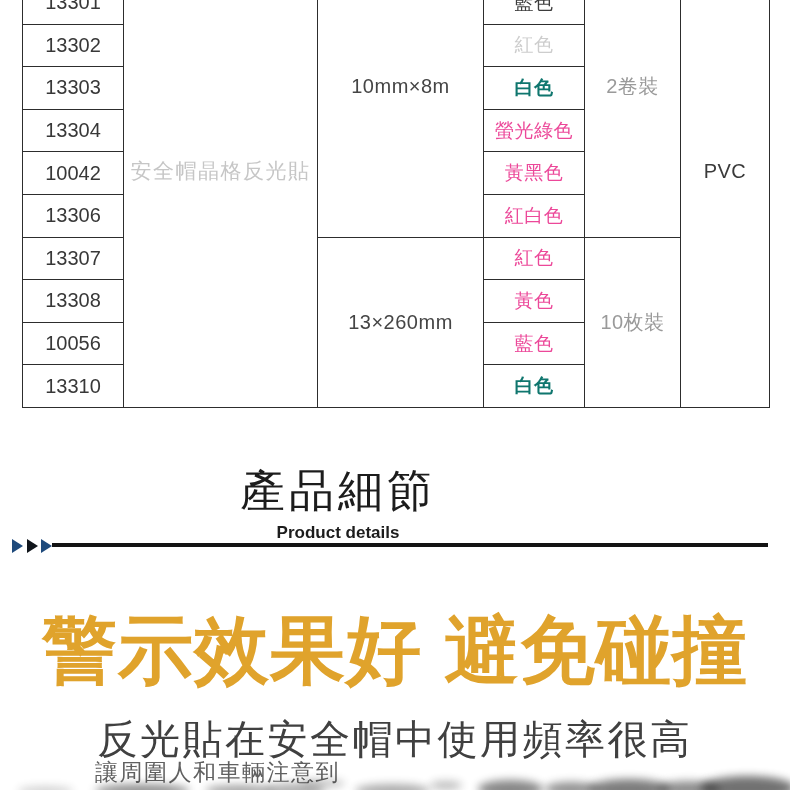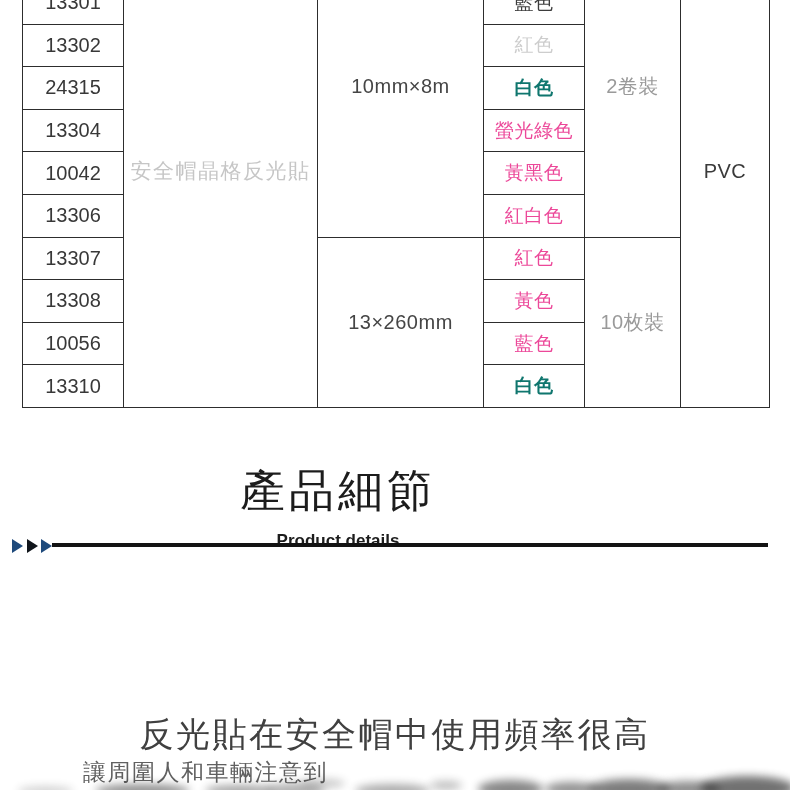--- a/index.html
+++ b/index.html
@@ -29,42 +29,42 @@
   .c-dark  { color:#3d3d3d; }
   .c-faint { color:#cdcdcd; }
   .c-bold  { color:#0f766e; font-weight:600; }
   .c-gray  { color:#ec4899; }
 
   
   .section-head { position:absolute; top:466px; left:0; width:676px; text-align:center; }
   .section-title {
     font-size:45px; font-weight:300; color:#1c1c1c; letter-spacing:4px; line-height:1.1;
   }
-  .section-subtitle { font-size:17px; font-weight:600; color:#1c1c1c; margin-top:15px;text-align:center; }
+  .section-subtitle { font-size:17px; font-weight:600; color:#1c1c1c; margin-top:7px;text-align:center; }
 
   
   .rule { position:absolute; top:543px; left:52px; width:716px; height:4px; background:#131313; }
   .tri {
     position:absolute; top:539px; width:0; height:0;
     border-top:7px solid transparent; border-bottom:7px solid transparent;
   }
   .tri.t1 { left:12px; border-left:11px solid #1e4a7c; }
   .tri.t2 { left:27px; border-left:11px solid #10151b; }
   .tri.t3 { left:41px; border-left:11px solid #1e4a7c; }
 
   
   .headline {
     position:absolute; top:604px; left:0; width:790px; text-align:center;
     font-size:75px; font-weight:900; color:#e0a32c; letter-spacing:1px; line-height:1.25;
   }
   .subheadline {
     position:absolute; top:712px; left:0; width:790px; text-align:center;
-    font-size:34px; font-weight:300; color:#404040; letter-spacing:2.5px;
+    font-size:40px; font-weight:300; color:#404040; letter-spacing:2.5px;
   }
-  .cap { position:absolute; font-size:23px; font-weight:300; color:#606060; letter-spacing:1.5px; }
+  .cap { position:absolute; font-size:23px; font-weight:300; color:#606060; letter-spacing:1.5px;margin-left:12px; }
   .cap-left  { left:83px;  top:757px; }
   .cap-right { left:455px; top:757px; }
 
   
   .blob { position:absolute; border-radius:50%; filter:blur(4px); background:#262626; }
 </style>
 </head>
 <body>
 
 <div class="page">
@@ -85,21 +85,21 @@
       <td class="size shift" rowspan="6">10mm×8m</td>
       <td class="color c-dark">藍色</td>
       <td class="pack shift" rowspan="6">2卷裝</td>
       <td class="material shift" rowspan="10">PVC</td>
     </tr>
     <tr>
       <td class="code">13302</td>
       <td class="color c-faint">紅色</td>
     </tr>
     <tr>
-      <td class="code">24315</td>
+      <td class="code">13303</td>
       <td class="color c-bold">白色</td>
     </tr>
     <tr>
       <td class="code">13304</td>
       <td class="color c-gray">螢光綠色</td>
     </tr>
     <tr>
       <td class="code">10042</td>
       <td class="color c-gray">黃黑色</td>
     </tr>
@@ -131,20 +131,21 @@
   <div class="section-head">
     <div class="section-title">產品細節</div>
     <div class="section-subtitle">Product details</div>
   </div>
 
   <span class="tri t1"></span>
   <span class="tri t2"></span>
   <span class="tri t3"></span>
   <div class="rule"></div>
 
+  <div class="headline">警示效果好 避免碰撞</div>
   <div class="subheadline">反光貼在安全帽中使用頻率很高</div>
 
   <span class="cap cap-left">讓周圍人和車輛注意到</span>
 
   <div class="blob" style="left:18px;  bottom:-6px; width:55px;  height:10px; opacity:.20;"></div>
   <div class="blob" style="left:95px;  bottom:-7px; width:95px;  height:13px; opacity:.50;"></div>
   <div class="blob" style="left:205px; bottom:-6px; width:70px;  height:11px; opacity:.42;"></div>
   <div class="blob" style="left:265px; bottom:-8px; width:60px;  height:15px; opacity:.35;"></div>
   <div class="blob" style="left:300px; bottom:2px;  width:45px;  height:9px;  opacity:.25;"></div>
   <div class="blob" style="left:355px; bottom:-7px; width:75px;  height:13px; opacity:.38;"></div>

